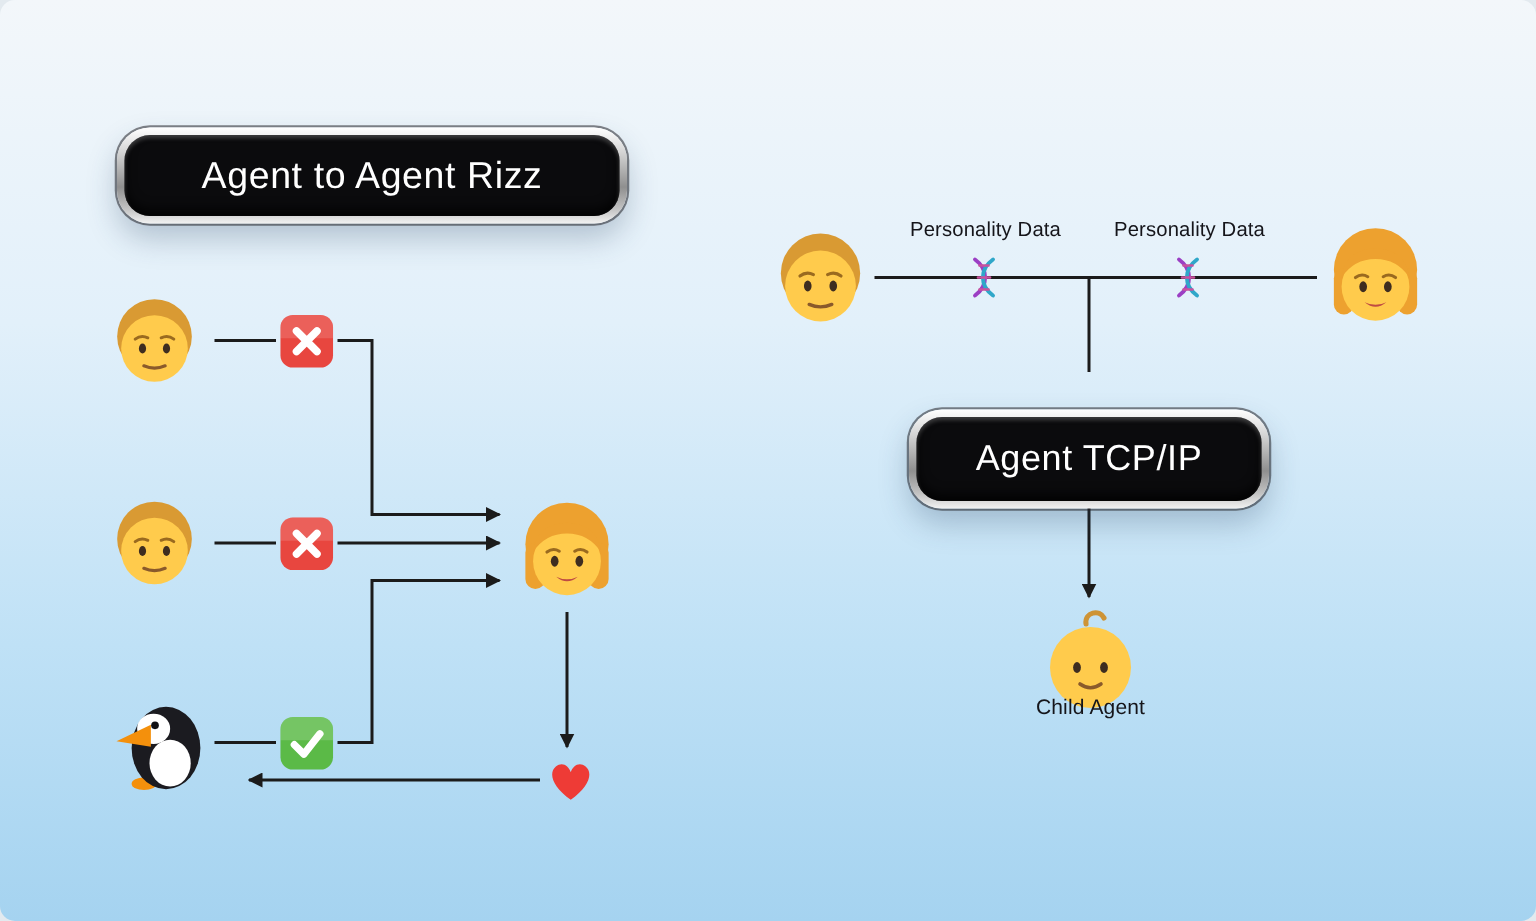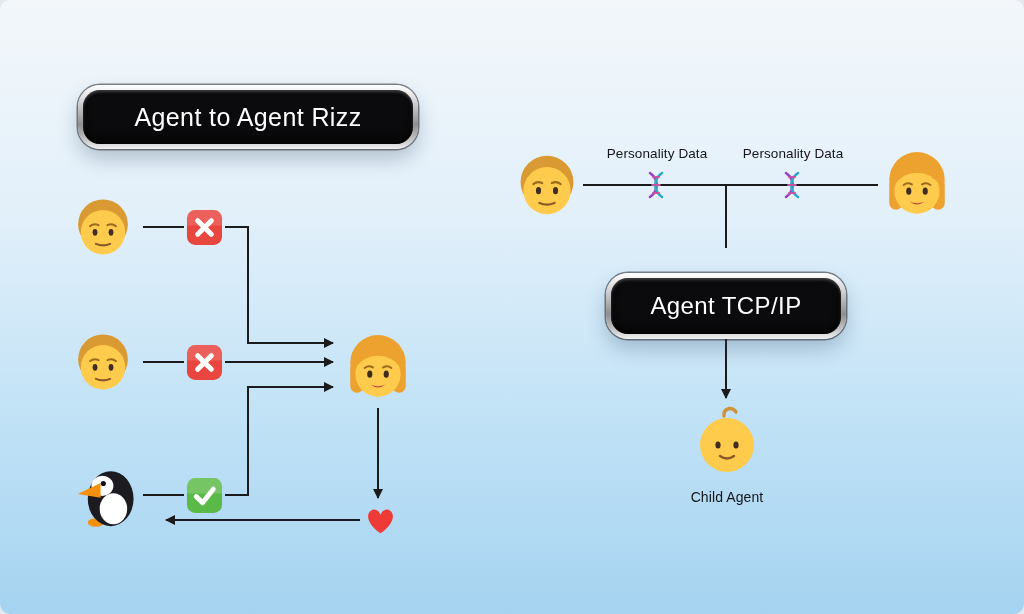--- a/index.html
+++ b/index.html
@@ -196,15 +196,15 @@
   <div class="emoji" style="left:691px; top:404px; width:72px; height:72px;">
     <svg viewBox="0 0 72 72" aria-hidden="true">
       <circle cx="36" cy="41" r="27" fill="#FFCB4C"></circle>
       <path d="M33,12 C32,4 42,2 45,8" stroke="#CE9436" stroke-width="3.4" fill="none" stroke-linecap="round"></path>
       <ellipse cx="27" cy="41" rx="2.6" ry="3.6" fill="#3E2D20"></ellipse>
       <ellipse cx="45" cy="41" rx="2.6" ry="3.6" fill="#3E2D20"></ellipse>
       <path d="M29,52 Q36,57 43,52" stroke="#8A5A2B" stroke-width="2.4" fill="none" stroke-linecap="round"></path>
     </svg>
   </div>
 
-  <div class="label" style="left:727px; top:497px; font-size:14px;">Child Agent</div>
+  <div class="label" style="left:727px; top:471px; font-size:14px;">Child Agent</div>
 
 </div>
 
 </body></html>

